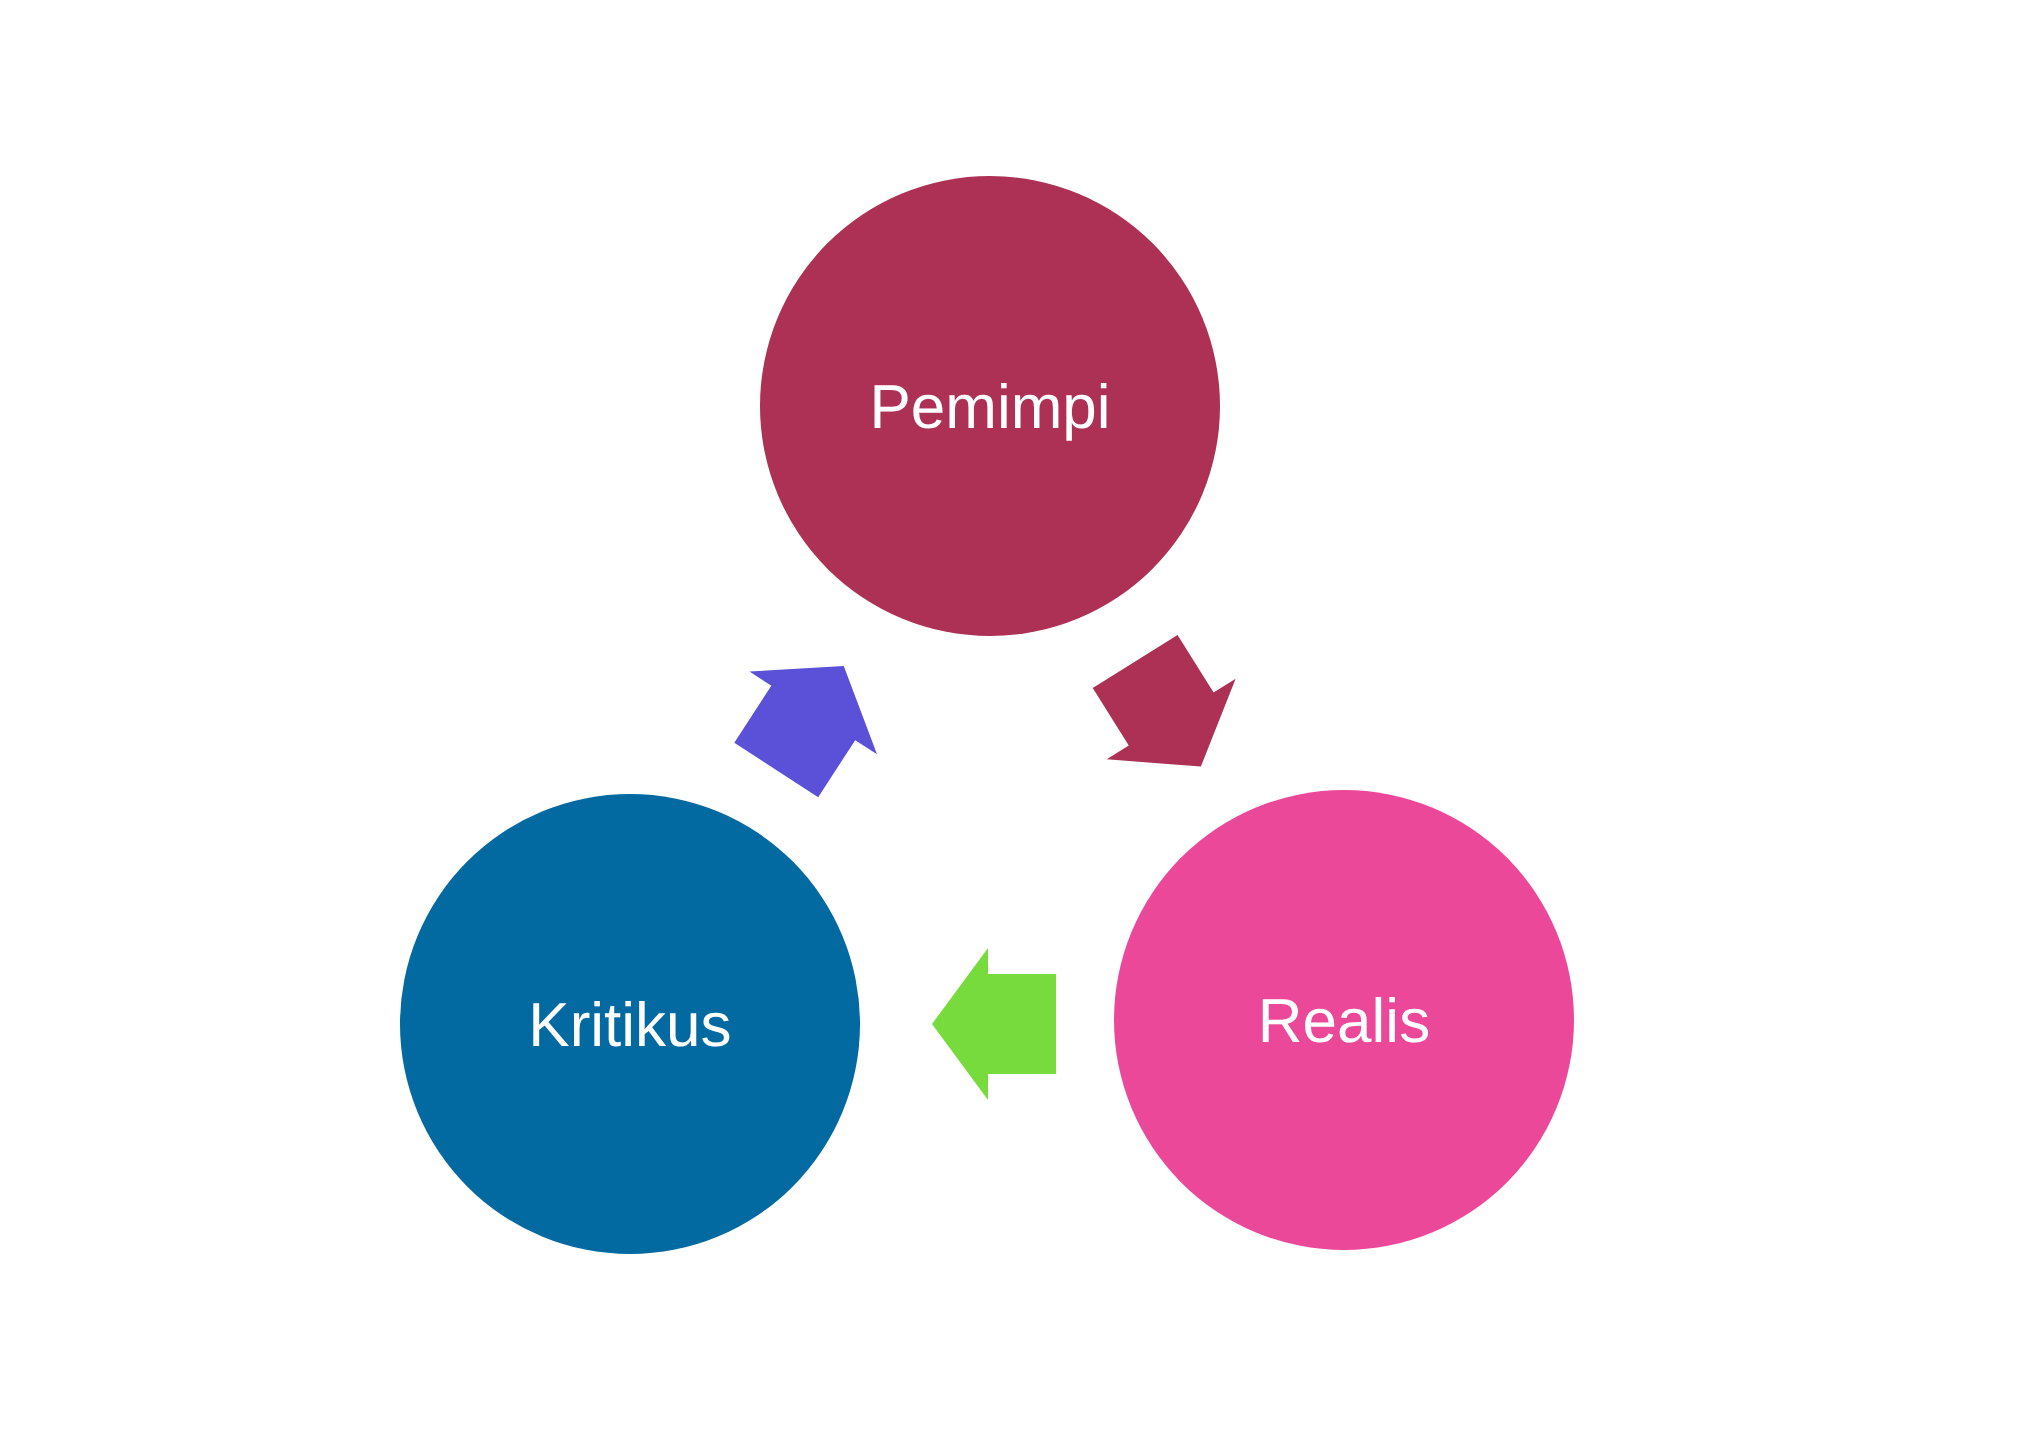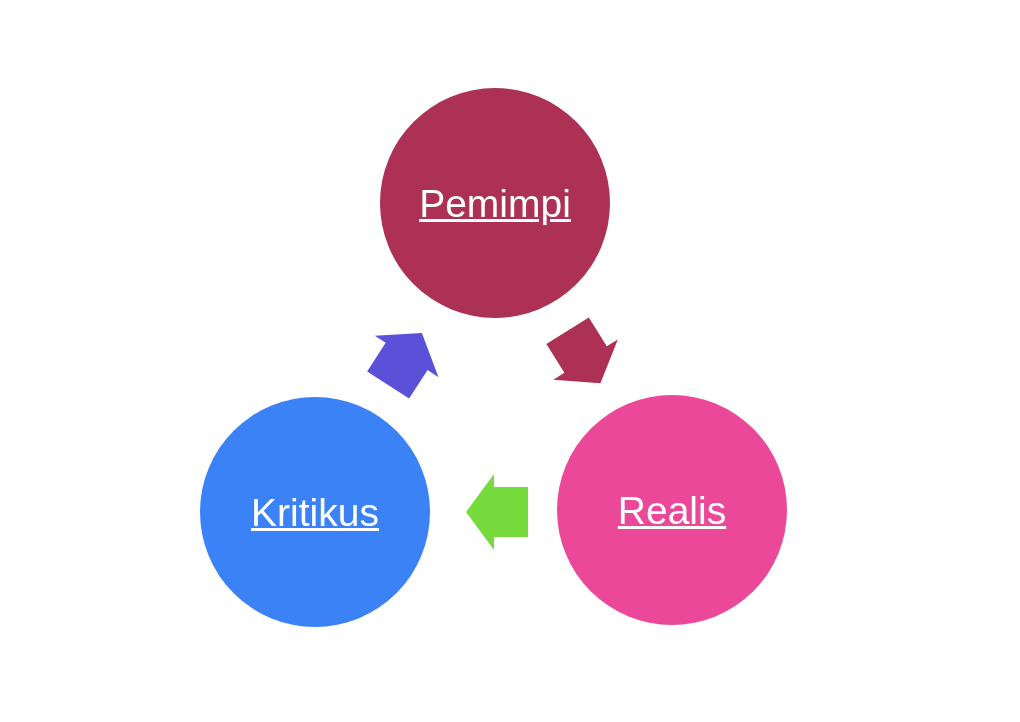--- a/index.html
+++ b/index.html
@@ -18,27 +18,26 @@
   .node {
     position: absolute;
     width: 230px;
     height: 230px;
     border-radius: 50%;
     display: flex;
     align-items: center;
     justify-content: center;
   }
   .node-label {
-    font-size: 39px;
+    font-size: 31px;
     font-weight: 400;
     line-height: 1;
     letter-spacing: 0px;
     white-space: nowrap;
     user-select: none;
-    text-decoration: underline;
   }
   .node-pemimpi  { left: 380px; top:  88px; }
   .node-kritikus { left: 200px; top: 397px; }
   .node-realis   { left: 557px; top: 395px; }
 
   .arrow {
     position: absolute;
     width: 62px;
     height: 76px;
     overflow: visible;
@@ -53,21 +52,21 @@
 <div class="canvas">
 
   <div class="node node-pemimpi" style="background-color: rgb(172, 49, 85);">
     <span class="node-label" style="color: rgb(255, 255, 255);">Pemimpi</span>
   </div>
 
   <div class="node node-realis" style="background-color: #ec4899;">
     <span class="node-label" style="color: rgb(255, 255, 255);">Realis</span>
   </div>
 
-  <div class="node node-kritikus" style="background-color: #3b82f6;">
+  <div class="node node-kritikus" style="background-color: #0369a1;">
     <span class="node-label" style="color: rgb(255, 255, 255);">Kritikus</span>
   </div>
 
   <svg class="arrow arrow-pemimpi-realis" viewBox="0 0 62 76" aria-hidden="true">
     <polygon points="0,13 34,13 34,0 62,38 34,76 34,63 0,63" style="fill: rgb(172, 49, 85);"></polygon>
   </svg>
 
   <svg class="arrow arrow-realis-kritikus" viewBox="0 0 62 76" aria-hidden="true">
     <polygon points="0,13 34,13 34,0 62,38 34,76 34,63 0,63" style="fill: rgb(119, 219, 62);"></polygon>
   </svg>

